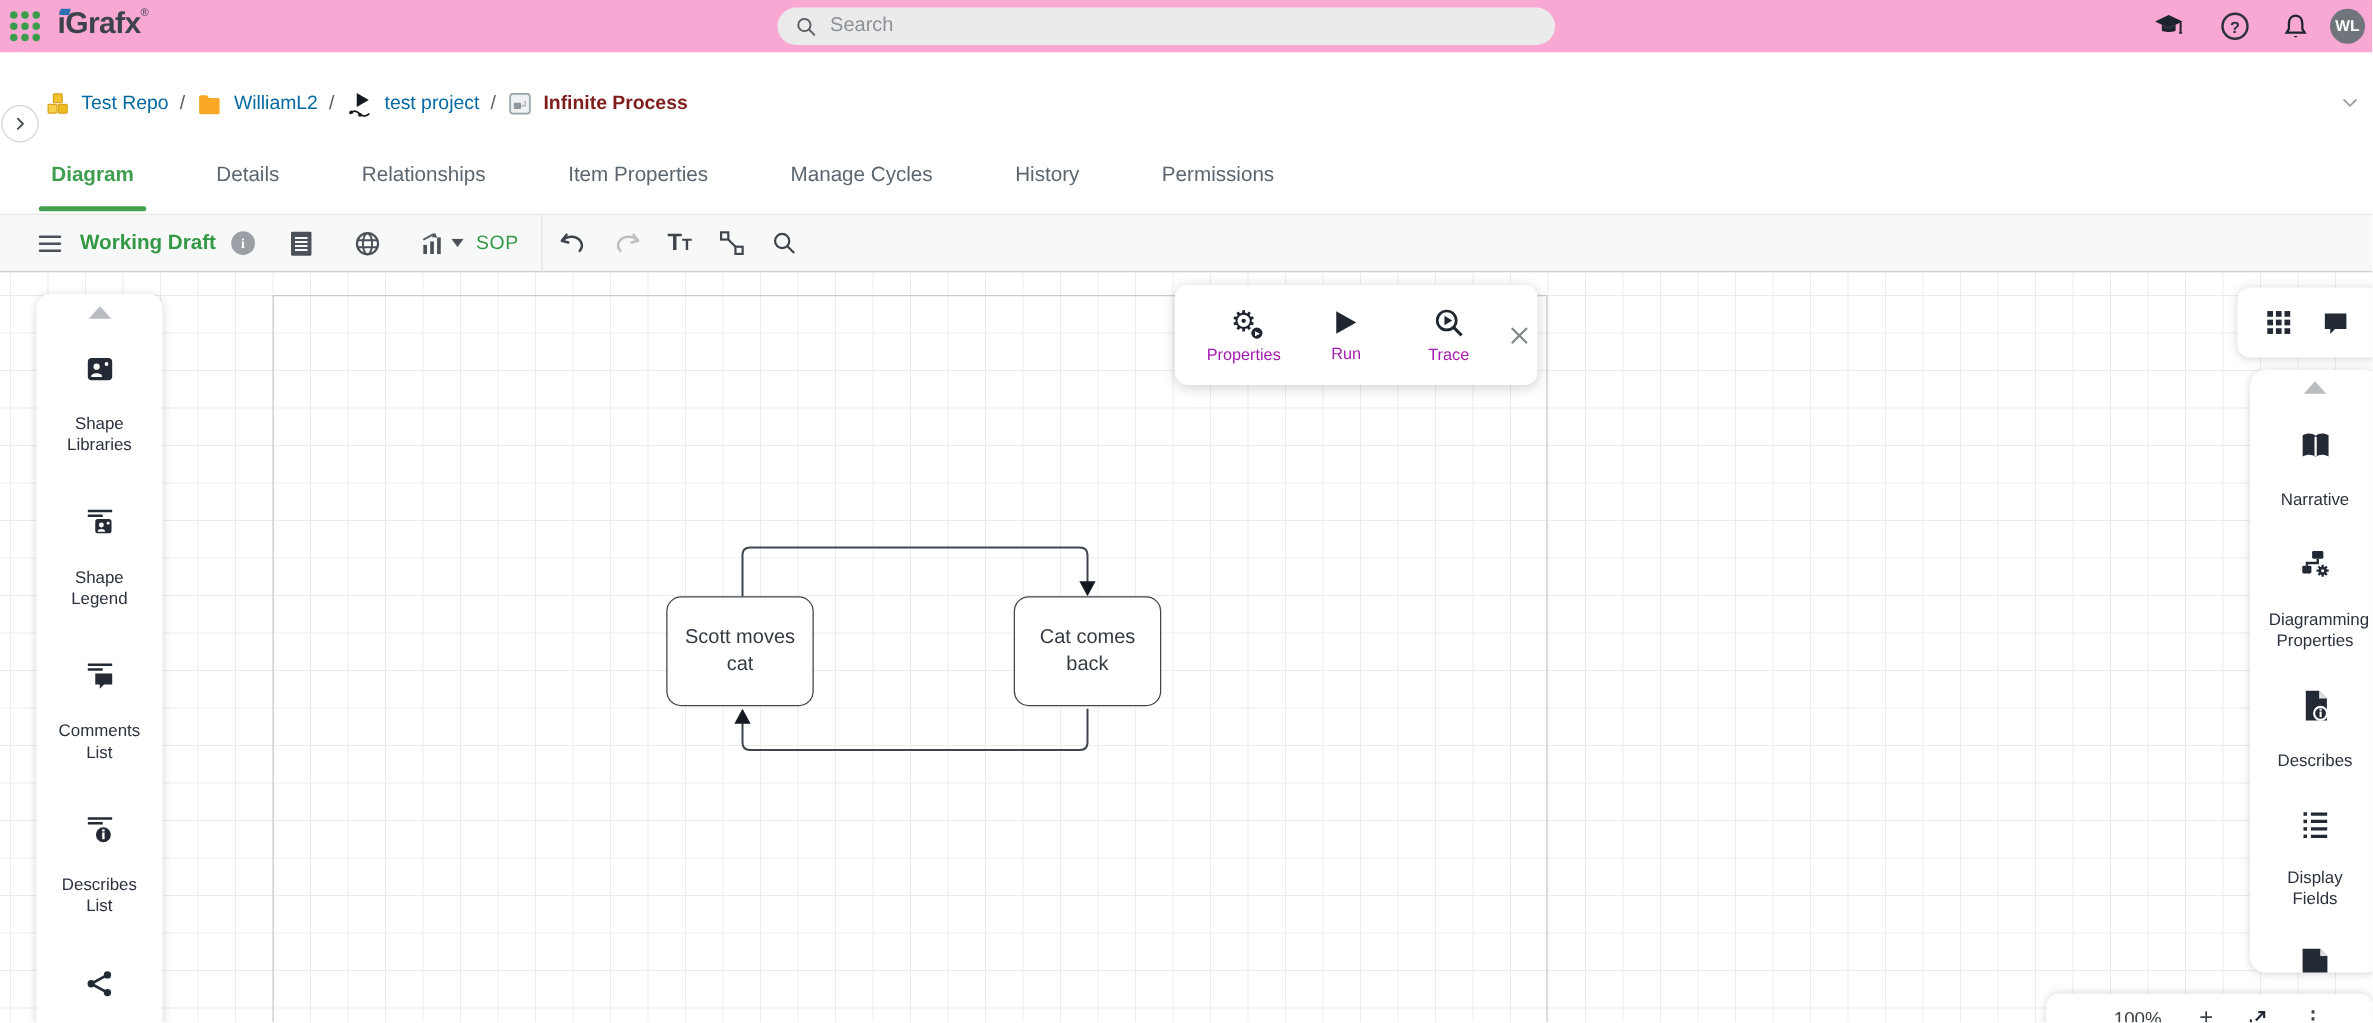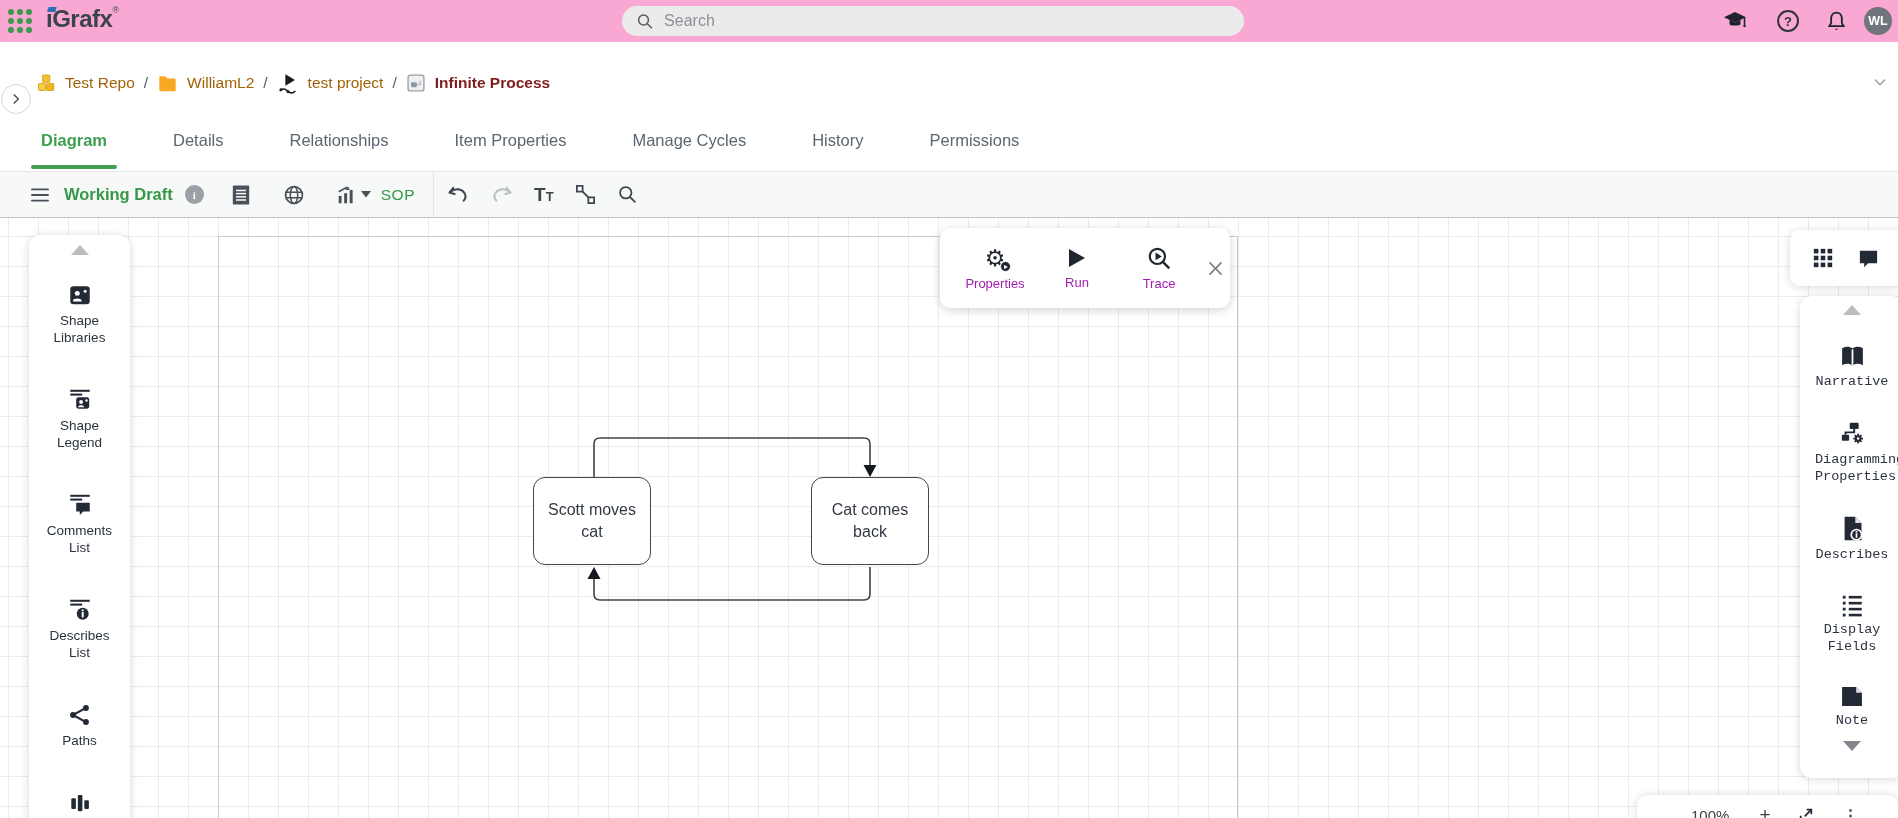--- a/index.html
+++ b/index.html
@@ -25,21 +25,21 @@
   .search input::placeholder { color:#8b9096; }
   .tb-ic { position:absolute; top:9px; color:#2c333d; cursor:pointer; }
   .avatar { position:absolute; left:1864px; top:7px; width:28px; height:28px; border-radius:50%;
     background:#70757c; color:#fff; font-size:12.5px; font-weight:700; display:flex; align-items:center; justify-content:center; cursor:pointer; }
   .help-circ { width:22px; height:22px; border:2px solid #2c333d; border-radius:50%;
     display:flex; align-items:center; justify-content:center; font-size:13px; font-weight:700; color:#2c333d; }
 
   
   .crumbs { position:absolute; top:42px; left:0; right:0; height:68px; display:flex; align-items:center;
     padding:14px 0 0 36px; gap:9px; font-size:15.5px; background:#fff; }
-  .crumb-link { color:#a16207; cursor:pointer; text-decoration:none; }
+  .crumb-link { color:#0369a1; cursor:pointer; text-decoration:none; }
   .crumb-current { color:#7f1d1d; font-weight:700; }
   .crumb-sep { color:#555c63; }
   .panel-line { position:absolute; left:14px; top:42px; width:1px; height:44px; background:#dcdedf; }
   .collapse-btn { position:absolute; left:1px; top:84px; width:30px; height:30px; border-radius:50%;
     background:#fff; border:1px solid #d5d7d9; display:flex; align-items:center; justify-content:center; z-index:6; cursor:pointer; }
   .crumb-chevron { position:absolute; right:10px; top:74px; color:#9aa0a5; cursor:pointer; }
 
   
   .tabsrow { position:absolute; top:110px; left:0; right:0; height:62px; display:flex; align-items:center;
     gap:46px; padding-left:31px; border-bottom:1px solid #e3e5e6; background:#fff; }
@@ -84,31 +84,31 @@
     background:#20262f; border:1.5px solid #fff; display:flex; align-items:center; justify-content:center; }
   .gear-badge i { display:block; width:0; height:0; border-left:4px solid #fff; border-top:2.5px solid transparent; border-bottom:2.5px solid transparent; margin-left:1px; }
   .run-tri { width:0; height:0; border-left:16px solid #20262f; border-top:9.5px solid transparent; border-bottom:9.5px solid transparent; margin:3px 0; }
   .ctx-close { margin-left:6px; cursor:pointer; color:#7e8489; display:flex; }
 
   
   .panel { position:absolute; background:#fff; border-radius:12px; box-shadow:0 1px 8px rgba(0,0,0,0.16); z-index:4; }
   .leftbar { left:29px; top:235px; width:101px; height:640px; display:flex; flex-direction:column; align-items:center; padding-top:10px; }
   .scroll-arrow-up { width:0; height:0; border-left:9px solid transparent; border-right:9px solid transparent; border-bottom:10px solid #b9bdc1; cursor:pointer; }
   .scroll-arrow-down { width:0; height:0; border-left:9px solid transparent; border-right:9px solid transparent; border-top:10px solid #82878d; cursor:pointer; }
-  .side-item { display:flex; flex-direction:column; align-items:center; gap:4px; cursor:pointer; color:#232a36; }
+  .side-item { display:flex; flex-direction:column; align-items:center; gap:22px; cursor:pointer; color:#232a36; }
   .side-item .lbl { font-size:13.5px; color:#2b323e; text-align:center; line-height:17px; width:80px; }
   .leftbar .side-item { margin-top:41px; }
   .leftbar .side-item:first-of-type { margin-top:27px; }
 
   .rtop { left:1790px; top:230px; width:116px; height:56px; display:flex; align-items:center; gap:22px; padding-left:22px; border-radius:10px; }
   .rtop .rt-ic { cursor:pointer; color:#232a36; display:flex; }
 
   .rightbar { left:1800px; top:296px; width:104px; height:482px; display:flex; flex-direction:column; align-items:center; padding-top:9px; }
   .rightbar .side-item { margin-top:30px; }
-  .rightbar .side-item .lbl { width:74px;font-family:Liberation Mono, monospace; }
+  .rightbar .side-item .lbl { width:74px; }
   .rightbar .scroll-arrow-down { margin-top:12px; }
 
   
   .zoombar { position:absolute; left:1637px; top:795px; width:261px; height:40px; background:#fff;
     border-radius:10px 10px 0 0; box-shadow:0 0 8px rgba(0,0,0,0.15); display:flex; align-items:center;
     padding-left:54px; z-index:5; color:#3c4248; }
   .zoombar .zlevel { font-size:15px; }
   .zoombar .zplus { font-size:19px; margin-left:30px; cursor:pointer; }
   .zoombar .zexpand { margin-left:28px; cursor:pointer; display:flex; color:#232a36; }
   .zoombar .zmenu { margin-left:28px; font-size:16px; font-weight:700; cursor:pointer; letter-spacing:0; }

